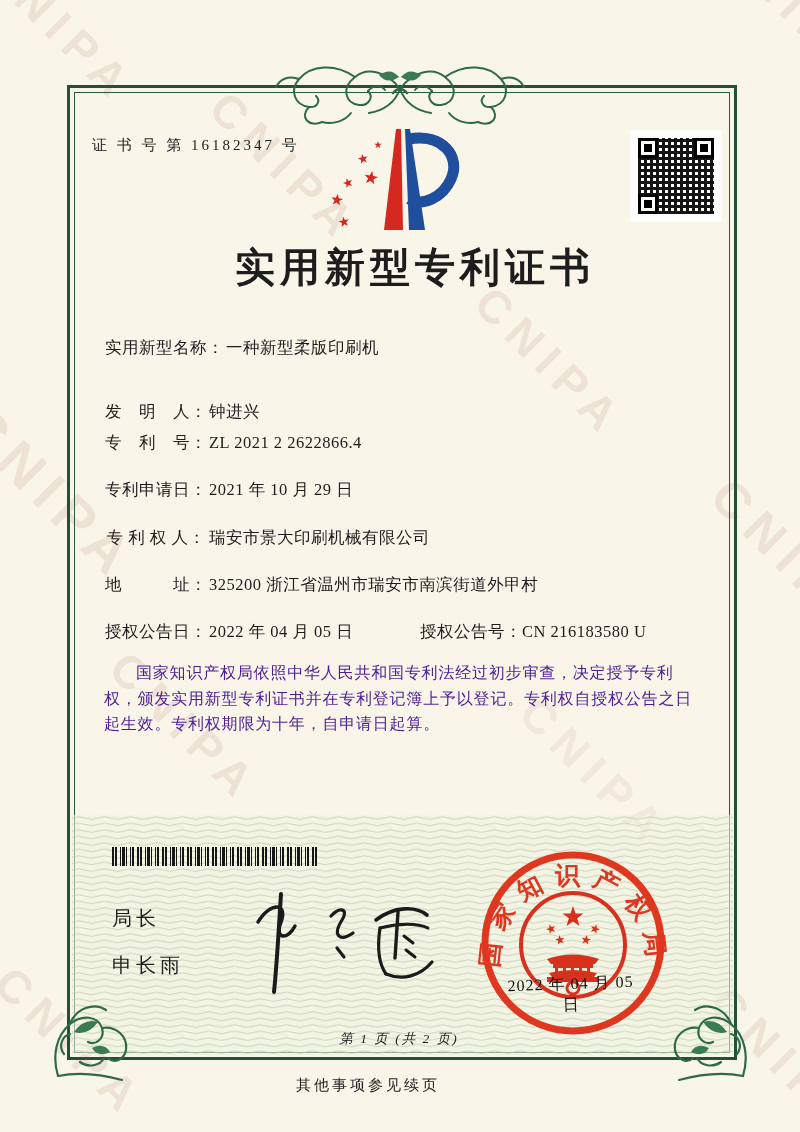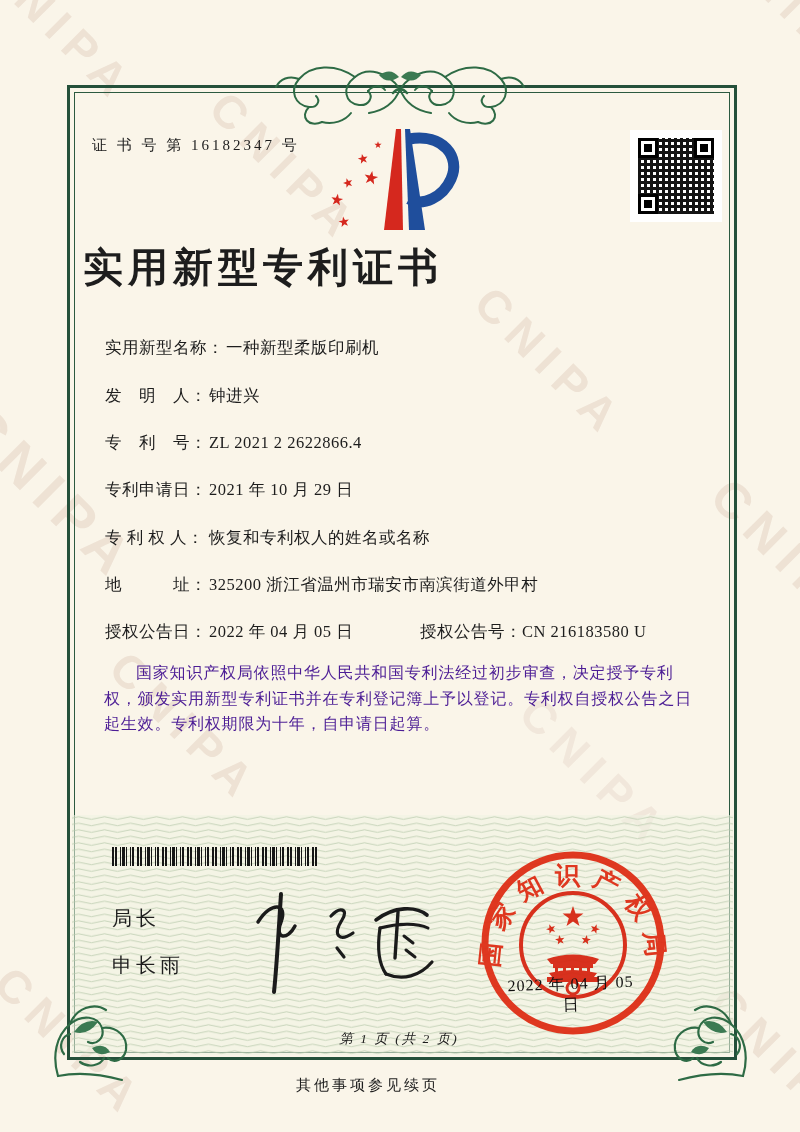--- a/index.html
+++ b/index.html
@@ -10,25 +10,25 @@
   .wm{position:absolute;font-family:"Liberation Sans","DejaVu Sans",sans-serif;
       font-weight:bold;font-size:46px;letter-spacing:10px;color:rgba(188,152,132,0.20);
       transform:rotate(45deg);white-space:nowrap;z-index:0;}
   
   .frame-outer{position:absolute;left:67px;top:85px;width:664px;height:969px;
       border:3px solid #24503a;z-index:1;}
   .frame-inner{position:absolute;left:4px;top:4px;right:4px;bottom:4px;
       border:1px solid #2c5a40;}
   
   .certno{position:absolute;left:92px;top:136px;font-size:15px;letter-spacing:3px;z-index:2;}
-  .title{position:absolute;left:67px;top:240px;width:664px;
+  .title{position:absolute;left:67px;top:240px;width:664px;text-align:center;
       transform:translateX(16px);font-size:40px;font-weight:bold;letter-spacing:5px;z-index:2;}
   
   .row{position:absolute;left:105px;font-size:16.5px;letter-spacing:0.5px;z-index:2;white-space:nowrap;}
-  .row .lbl{display:inline-block;min-width:102px;}
+  .row .lbl{display:inline-block;min-width:102px;text-align:center;}
   .row .val{margin-left:2px;text-align:center;}
   .grant2{position:absolute;left:315px;top:0;}
   
   .paras{position:absolute;left:104px;top:660px;width:597px;z-index:2;}
   .paras p{margin:0;text-indent:2em;font-size:16px;line-height:25.5px;letter-spacing:0.8px;color:#4c1d95;}
   
   .barcode{position:absolute;left:112px;top:847px;width:208px;height:19px;z-index:2;
     background:repeating-linear-gradient(90deg,
       #161616 0 2px,transparent 2px 3px,
       #161616 3px 5px,transparent 5px 8px,
@@ -167,31 +167,31 @@
   <div class="finder" style="left:8px;top:8px"></div>
   <div class="finder" style="right:8px;top:8px"></div>
   <div class="finder" style="left:8px;bottom:8px"></div>
 </div>
 
 <div class="title">实用新型专利证书</div>
 
 <div class="row" style="top:337px">
   <span class="lbl">实用新型名称：</span><span class="val">一种新型柔版印刷机</span>
 </div>
-<div class="row" style="top:385px">
+<div class="row" style="top:401px">
   <span class="lbl">发　明　人：</span><span class="val">钟进兴</span>
 </div>
 <div class="row" style="top:432px">
   <span class="lbl">专　利　号：</span><span class="val">ZL 2021 2 2622866.4</span>
 </div>
 <div class="row" style="top:479px">
   <span class="lbl">专利申请日：</span><span class="val">2021 年 10 月 29 日</span>
 </div>
 <div class="row" style="top:527px">
-  <span class="lbl">专 利 权 人：</span><span class="val">恢复和专利权人的姓名或名称</span>
+  <span class="lbl">专 利 权 人：</span><span class="val">瑞安市景大印刷机械有限公司</span>
 </div>
 <div class="row" style="top:574px">
   <span class="lbl">地　　　址：</span><span class="val">325200 浙江省温州市瑞安市南滨街道外甲村</span>
 </div>
 <div class="row" style="top:621px;width:596px">
   <span class="lbl" style="min-width:0">授权公告日：</span><span class="val">2022 年 04 月 05 日</span>
   <span class="grant2">
     <span>授权公告号：</span><span>CN 216183580 U</span>
   </span>
 </div>

